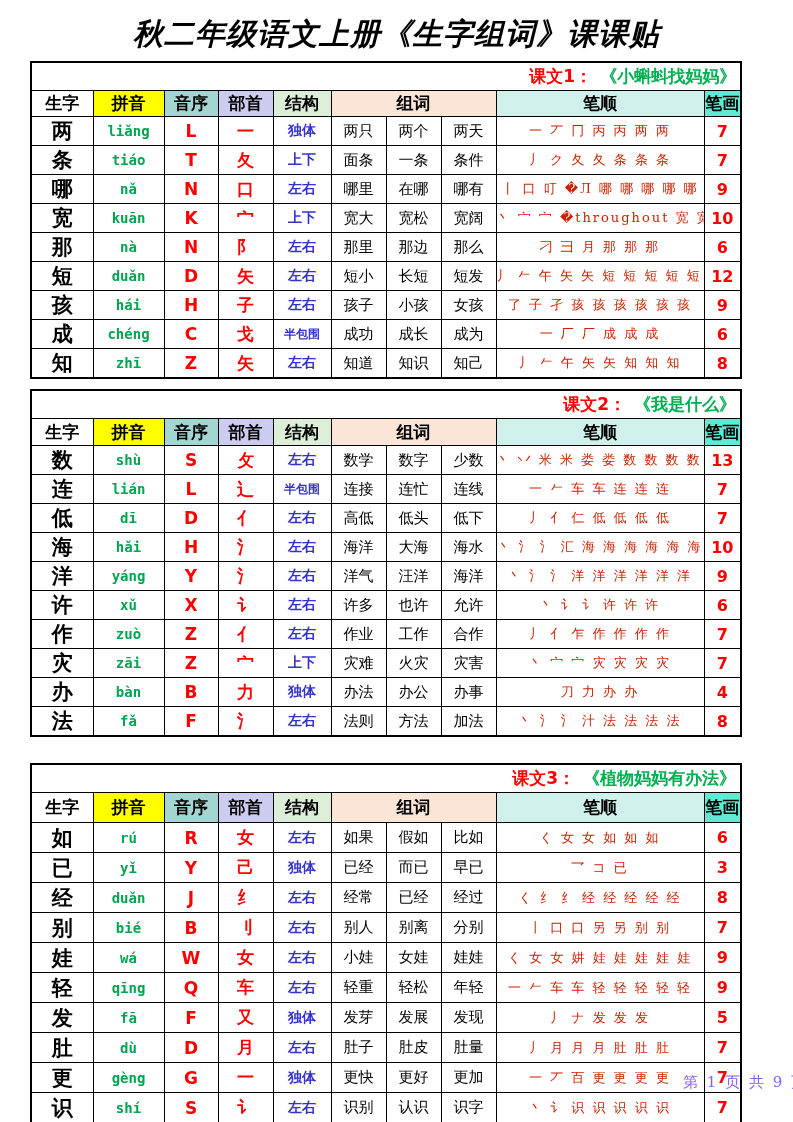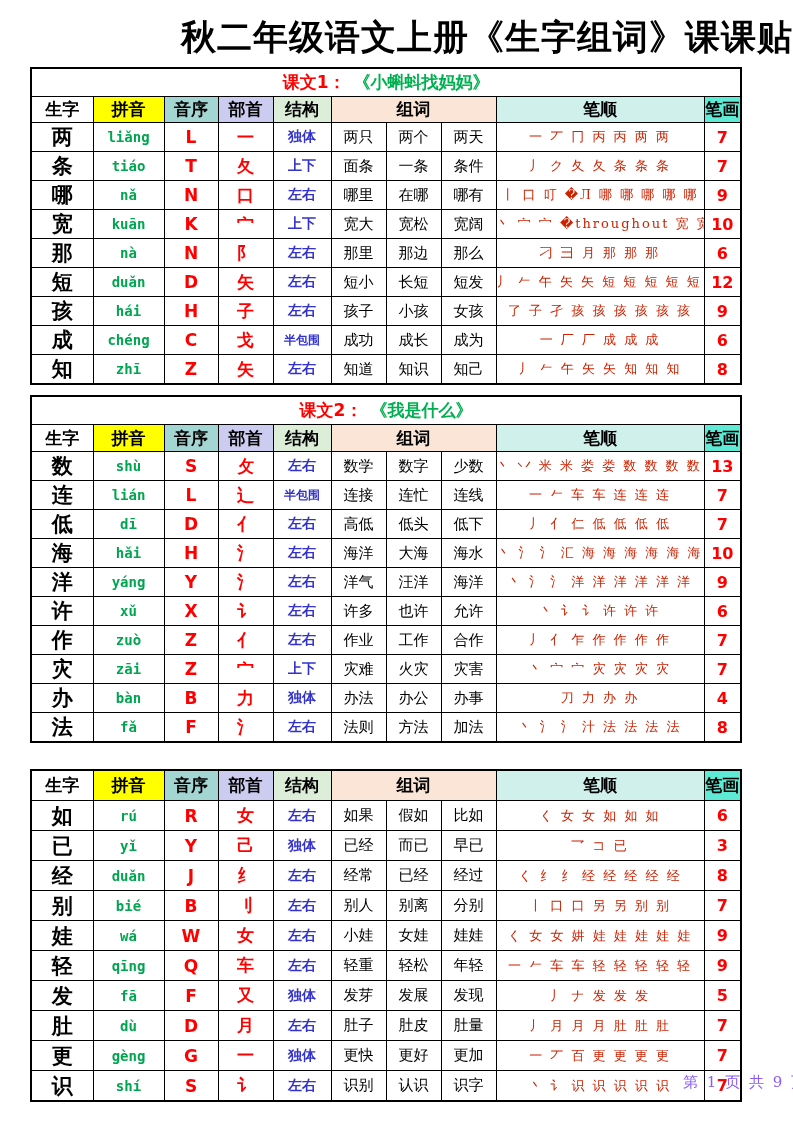--- a/index.html
+++ b/index.html
@@ -1,36 +1,36 @@
 <!DOCTYPE html>
 <html><head>
 <meta charset="utf-8">
 <style>
   html,body{margin:0;padding:0;background:#ffffff;}
   body{
     width:793px;height:1122px;position:relative;overflow:hidden;
     font-family:"DejaVu Sans",sans-serif;color:#000;
   }
   .page-title{
-    margin:14px 0 6px 0;text-align:right;
-    font-size:35px;font-weight:bold;letter-spacing:1px;color:#000;
+    margin:14px 0 6px 0;text-align:center;
+    font-size:30px;font-weight:bold;letter-spacing:1px;color:#000;font-style:italic;
   }
   .lesson-table{
     border-collapse:collapse;margin-left:30px;width:710px;table-layout:fixed;
     border:2px solid #000;
   }
   .lesson-table td,.lesson-table th{
     border:1px solid #000;padding:0;overflow:hidden;white-space:nowrap;
     text-align:center;vertical-align:middle;
   }
   .t1 td,.t1 th{height:25px;}
   .t2 td,.t2 th{height:26px;}
   .t3 td,.t3 th{height:29px;}
   .lesson-row td{
-    text-align:center;background:#ffffff;font-size:17px;font-weight:bold;
+    text-align:right;background:#ffffff;font-size:17px;font-weight:bold;
     padding:2px 4px;height:22px !important;
   }
   .lesson-label{color:#ff0000;}
   .lesson-title{color:#00b050;margin-left:8px;}
   th{font-size:17px;font-weight:bold;color:#000;}
   .h-char{background:#ffffff;}
   .h-pinyin{background:#ffff00;}
   .h-initial{background:#a3d6d2;}
   .h-radical{background:#ccccf0;}
   .h-structure{background:#dceed8;}
@@ -383,20 +383,25 @@
       <col style="width:54px">
     <col style="width:55px">
       <col style="width:58px">
       <col style="width:55px">
     <col style="width:55px">
       <col style="width:55px">
       <col style="width:208px">
     <col style="width:37px">
   </colgroup>
   <tbody>
+    <tr class="lesson-row">
+      <td colspan="10">
+        <span class="lesson-label">课文3：</span><span class="lesson-title">《植物妈妈有办法》</span>
+      </td>
+    </tr>
     <tr>
       <th class="h-char">生字</th>
       <th class="h-pinyin">拼音</th>
       <th class="h-initial">音序</th>
       <th class="h-radical">部首</th>
       <th class="h-structure">结构</th>
       <th class="h-words" colspan="3">组词</th>
       <th class="h-stroke">笔顺</th>
       <th class="h-count">笔画</th>
     </tr>

